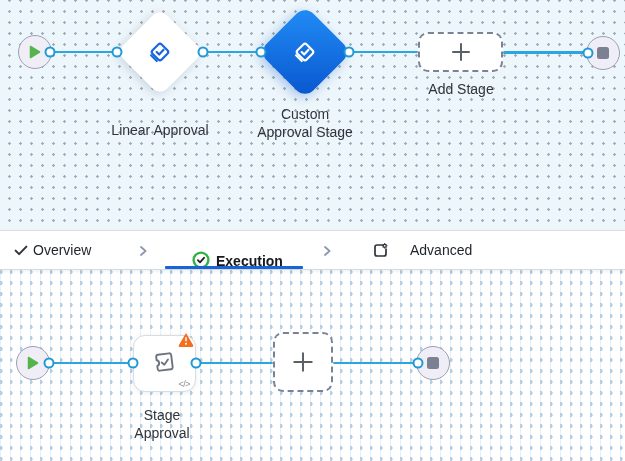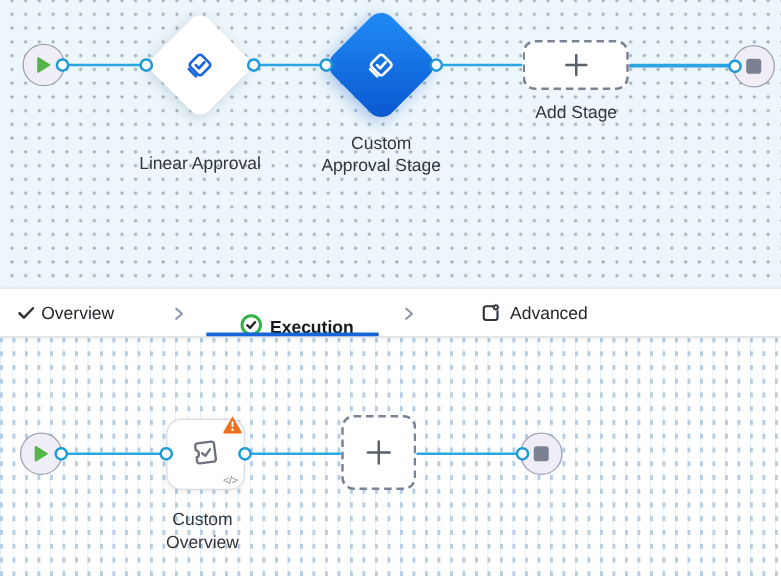--- a/index.html
+++ b/index.html
@@ -180,21 +180,21 @@
       </span>
       <span class="tab-label">Execution</span>
     </div>
 
     <span class="tab-chevron" style="left:320px;">
       <svg width="14" height="14" viewBox="0 0 14 14" fill="none">
           <path d="M5 3 l4.6 4 L5 11" stroke="#8e97ad" stroke-width="1.8" stroke-linecap="round" stroke-linejoin="round"></path>
         </svg>
     </span>
 
-    <div class="tab-item" style="left:384px; gap:7px;">
+    <div class="tab-item" style="left:372px; gap:21px;">
       <span style="display:flex;">
         <svg width="17" height="17" viewBox="0 0 17 17" fill="none">
           <path d="M10.3 3 H5 A2 2 0 0 0 3 5 V12 A2 2 0 0 0 5 14 H12 A2 2 0 0 0 14 12 V7" stroke="#2f343a" stroke-width="1.7" stroke-linecap="round"></path>
           <circle cx="12.7" cy="3.8" r="1.5" stroke="#2f343a" stroke-width="1.2"></circle>
           <path d="M12.7 1.4 V2 M12.7 5.6 V6.2 M10.3 3.8 H10.9 M14.5 3.8 H15.1 M11.1 2.2 l.4.4 M13.9 5 l.4.4 M14.3 2.2 l-.4.4 M11.5 5 l-.4.4" stroke="#2f343a" stroke-width="1" stroke-linecap="round"></path>
         </svg>
       </span>
       <span class="tab-label">Advanced</span>
     </div>
 
@@ -244,16 +244,16 @@
 
     <div class="circle-node" style="left:416px; top:76px;">
       <span class="end-square"></span>
     </div>
 
     <div class="port" style="left:49px; top:93px;"></div>
     <div class="port" style="left:133px; top:93px;"></div>
     <div class="port" style="left:196px; top:93px;"></div>
     <div class="port" style="left:418px; top:93px;"></div>
 
-    <div class="node-label" style="left:117px; top:136px; width:90px;">Custom Overview</div>
+    <div class="node-label" style="left:117px; top:136px; width:90px;">Stage Approval</div>
   </div>
 
 </div>
 
 </body></html>

